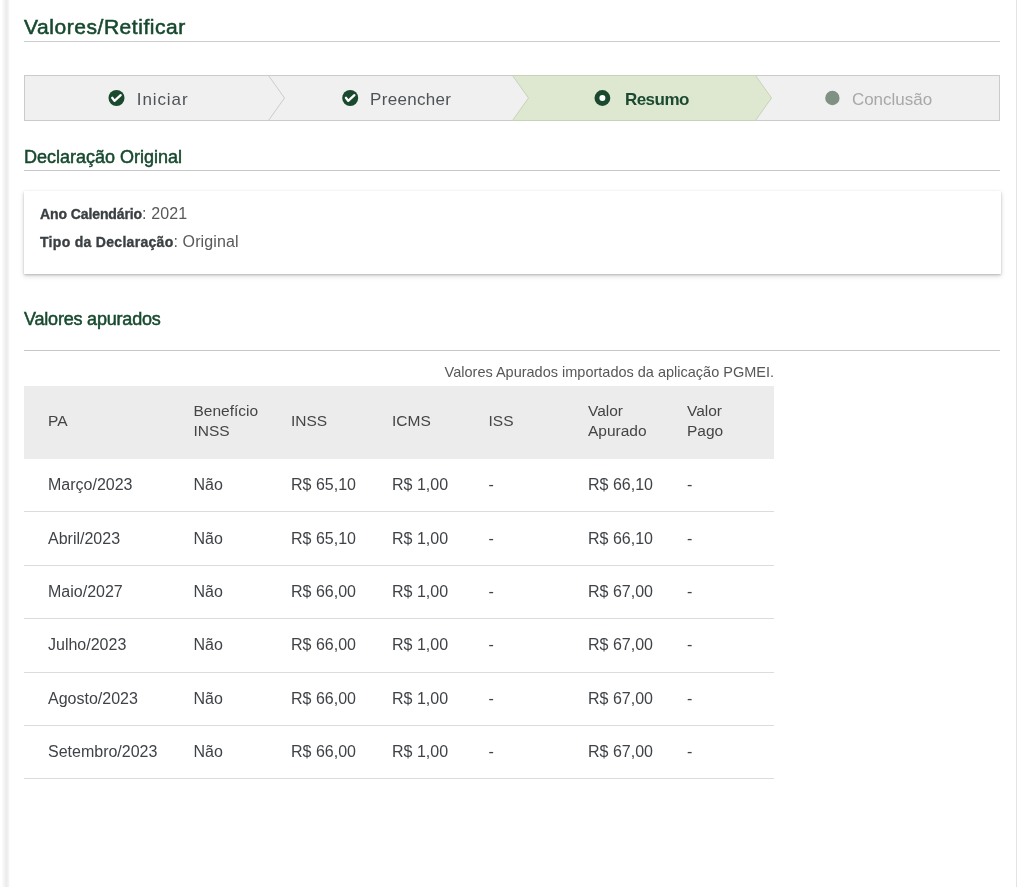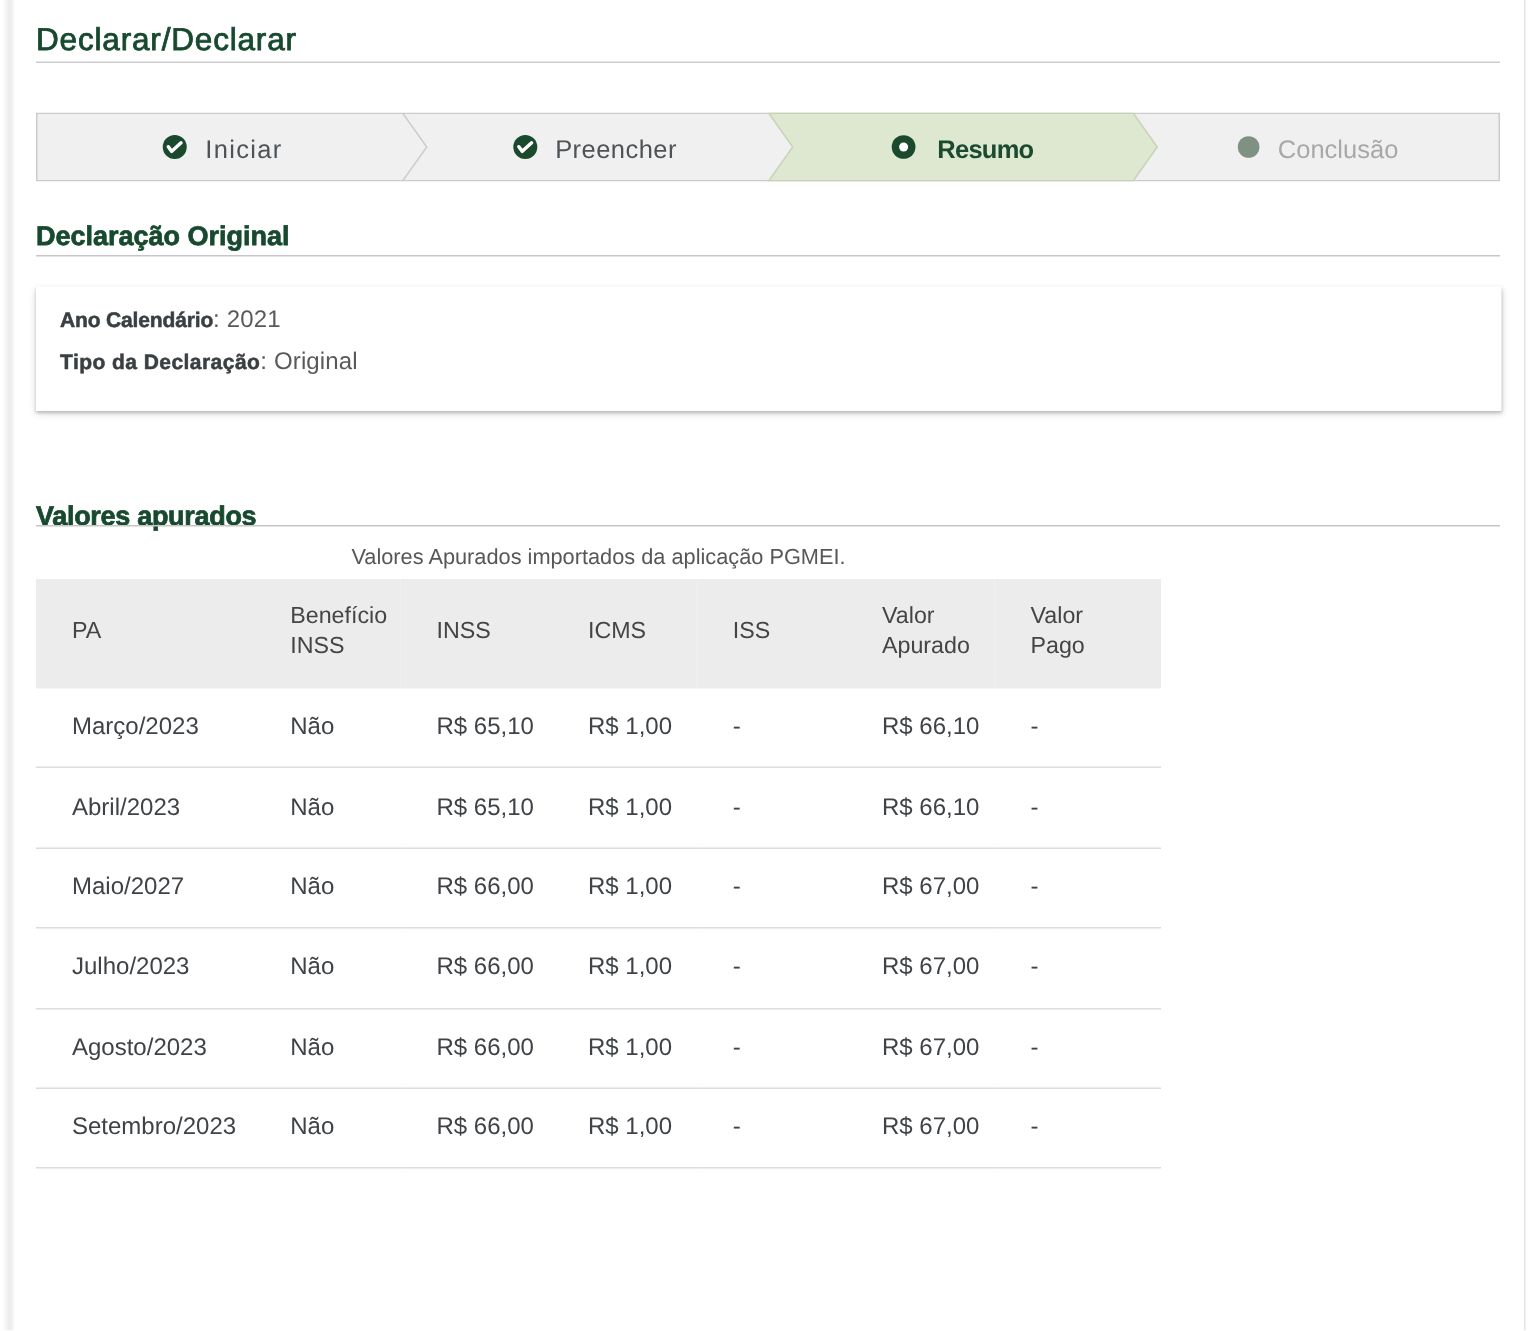--- a/index.html
+++ b/index.html
@@ -3,37 +3,37 @@
 <meta charset="utf-8">
 <style>
   html,body{margin:0;padding:0;overflow:hidden}
   body{width:1021px;height:887px;background:#ffffff;font-family:"Liberation Sans",sans-serif;position:relative;overflow:hidden}
   .leftstrip{position:absolute;left:2px;top:0;width:8px;height:887px;
     background:linear-gradient(to right,#fcfcfc 0%,#ebebeb 55%,#f3f3f3 80%,#ffffff 100%)}
   .rightline{position:absolute;left:1016px;top:0;width:1px;height:887px;background:#e3e3e3}
   .abs{position:absolute}
   .title{left:24px;top:16px;font-size:21px;font-weight:normal;-webkit-text-stroke:0.55px #17492e;color:#17492e;letter-spacing:0.55px;line-height:1}
   .hr1{left:24px;top:41px;width:976px;height:1px;background:#cccccc}
-  .h2{font-size:18px;font-weight:bold;-webkit-text-stroke:0.5px #17492e;color:#17492e;line-height:1}
+  .h2{font-size:18px;font-weight:normal;-webkit-text-stroke:0.5px #17492e;color:#17492e;line-height:1}
   .hr2{width:976px;height:1px;background:#c6c6c6}
   .card{left:24px;top:191px;width:977px;height:83px;background:#fff;
     box-shadow:0 1px 2px rgba(0,0,0,0.18), 0 2px 5px rgba(0,0,0,0.16)}
   .cl{font-size:14px;line-height:1;color:#595959}
   .cl b{color:#3a3f42;font-weight:bold;-webkit-text-stroke:0.35px #3a3f42;letter-spacing:-0.1px}
   .cv{font-size:16px;letter-spacing:0.1px}
-  .caption{left:24px;top:365.2px;width:750px;text-align:center;font-size:14.5px;color:#575757;line-height:1;letter-spacing:0px}
+  .caption{left:24px;top:365.2px;width:750px;text-align:right;font-size:14.5px;color:#575757;line-height:1;letter-spacing:0px}
   table{position:absolute;left:24px;top:386px;width:750px;border-collapse:collapse;table-layout:fixed}
   thead th{background:#ececec;height:70px;font-size:15.5px;font-weight:normal;color:#454545;text-align:left;vertical-align:middle;padding:0 0 3px 24px;line-height:20.5px}
   tbody td{height:52.4px;border-bottom:1px solid #dcdcdc;font-size:16px;color:#3f4347;text-align:left;vertical-align:middle;padding:0 0 0 24px}
 </style>
 </head>
 <body>
 <div class="leftstrip"></div>
 <div class="rightline"></div>
-<div class="abs title">Declarar/Declarar</div>
+<div class="abs title">Valores/Retificar</div>
 <div class="abs hr1"></div>
 
 <svg class="abs" style="left:24px;top:75px" width="976" height="46">
   <rect x="0.5" y="0.5" width="975" height="45" fill="#f0f0f0" stroke="#cbcbcb"></rect>
   <polygon points="488.5,0.5 731.5,0.5 747.5,23 731.5,45.5 488.5,45.5 504.5,23" fill="#dee8d1" stroke="#c8d2b8"></polygon>
   <polyline points="244.5,0.5 260.5,23 244.5,45.5" fill="none" stroke="#cccccc"></polyline>
   <g transform="translate(92.5,23)">
     <circle r="8" fill="#1a492e"></circle>
     <path d="M-4.3,-0.2 L-2,2.9 L4.2,-2.8" fill="none" stroke="#ffffff" stroke-width="2.3" stroke-linecap="round" stroke-linejoin="round"></path>
   </g>
@@ -51,21 +51,21 @@
   <circle cx="808.4" cy="23" r="7.2" fill="#7e9183"></circle>
   <text x="827.9" y="30" font-size="17" fill="#a8a8a8" letter-spacing="0">Conclusão</text>
 </svg>
 
 <div class="abs h2" style="left:24px;top:147.9px;letter-spacing:0px">Declaração Original</div>
 <div class="abs hr2" style="left:24px;top:170.4px"></div>
 <div class="abs card"></div>
 <div class="abs cl" style="left:40px;top:206px"><b>Ano Calendário</b><span class="cv">: 2021</span></div>
 <div class="abs cl" style="left:40px;top:234.2px"><b style="letter-spacing:0.3px">Tipo da Declaração</b><span class="cv">: Original</span></div>
 
-<div class="abs h2" style="left:24px;top:335px;letter-spacing:-0.2px">Valores apurados</div>
+<div class="abs h2" style="left:24px;top:310px;letter-spacing:-0.2px">Valores apurados</div>
 <div class="abs hr2" style="left:24px;top:349.6px"></div>
 <div class="abs caption">Valores Apurados importados da aplicação PGMEI.</div>
 
 <table>
   <colgroup>
     <col style="width:145.5px">
       <col style="width:97.5px">
       <col style="width:101px">
       <col style="width:96.5px">
       <col style="width:99.5px">

